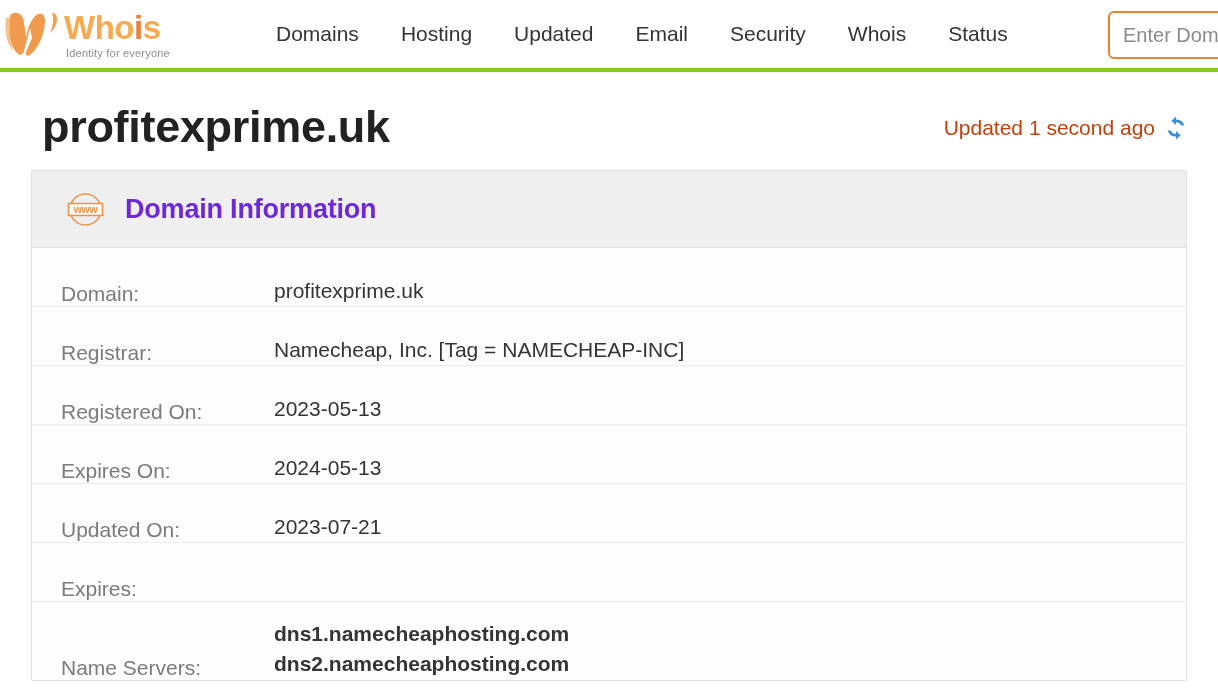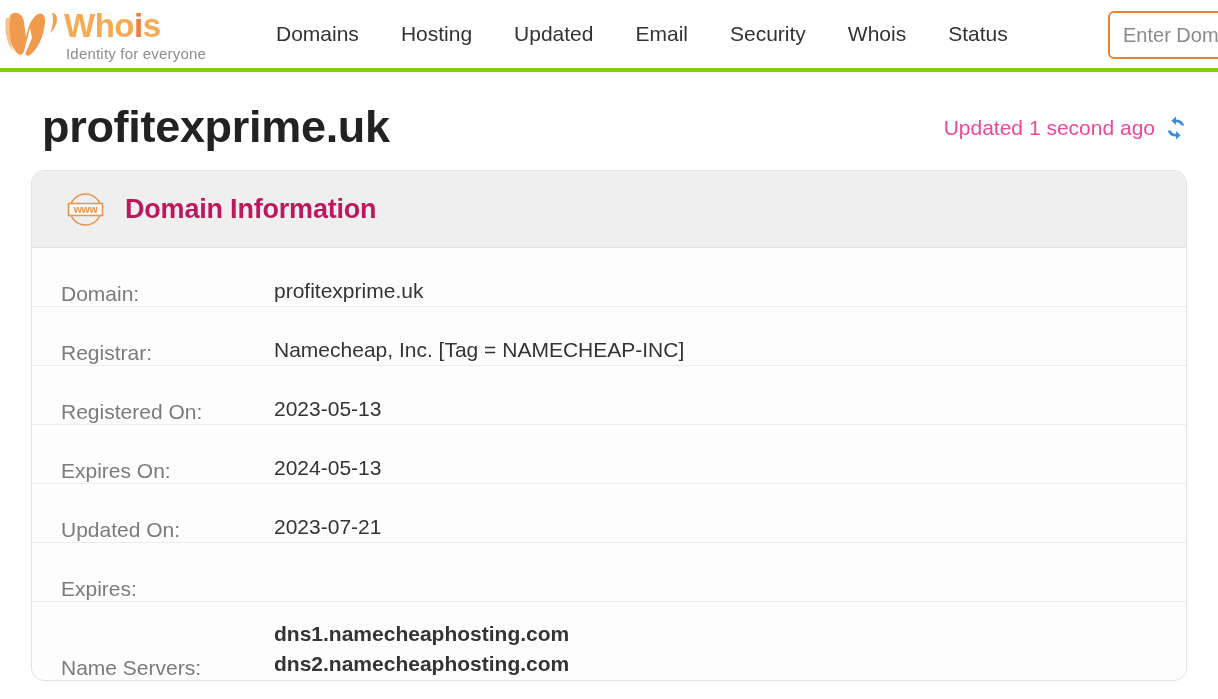--- a/index.html
+++ b/index.html
@@ -44,21 +44,21 @@
   }
   .brand-word {
     font-size: 33px;
     font-weight: bold;
     line-height: 1;
     letter-spacing: -0.5px;
     color: #f6ab52;
   }
   .brand-word .dot-i { color: #ee7f3c; }
   .brand-tag {
-    font-size: 15px;
+    font-size: 11px;
     color: #8d8d8d;
     letter-spacing: 0.2px;
     margin-top: 3px;
     margin-left: 2px;
     white-space: nowrap;
   }
 
   .nav-links {
     display: flex;
     align-items: center;
@@ -114,55 +114,55 @@
     margin-top: 10px;
   }
   .updated-wrap {
     display: flex;
     align-items: center;
     gap: 9px;
     margin-top: 14px;
   }
   .updated-text {
     font-size: 21px;
-    color: #ec4899;
+    color: #c2410c;
     white-space: nowrap;
   }
   .refresh-icon {
     width: 24px;
     height: 24px;
     flex: none;
     cursor: pointer;
   }
 
   
   .panel {
     position: relative;
     margin: 0 31px 0 31px;
     width: 1156px;
     border: 1px solid #e2e2e2;
-    border-radius: 13px;
+    border-radius: 2px;
     background: #fdfdfd;
     overflow: hidden;
   }
 
   .panel-head {
     height: 77px;
     background: #efefef;
     border-bottom: 1px solid #e2e2e2;
     display: flex;
     align-items: center;
     padding-left: 31px;
     gap: 17px;
   }
   .www-icon { width: 45px; height: 45px; flex: none; }
   .panel-title {
     font-size: 27px;
     font-weight: bold;
-    color: #be185d;
+    color: #6d28d9;
     letter-spacing: -0.2px;
   }
 
   .panel-body { padding: 0 0 0 0; }
 
   .info-row {
     display: flex;
     align-items: flex-end;
     padding: 0 29px;
     min-height: 59px;

